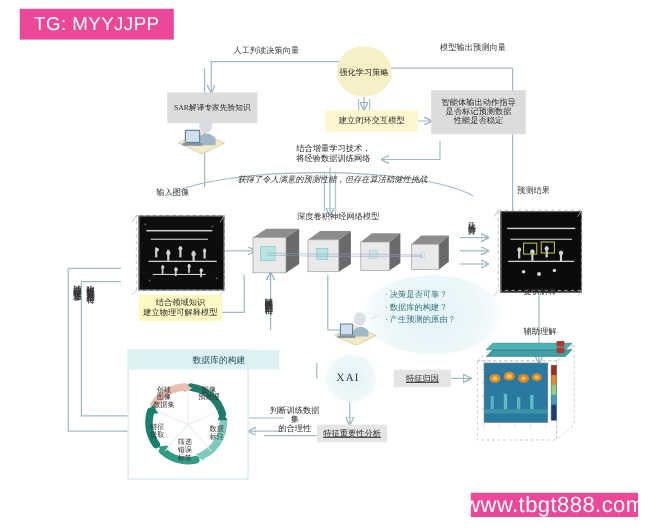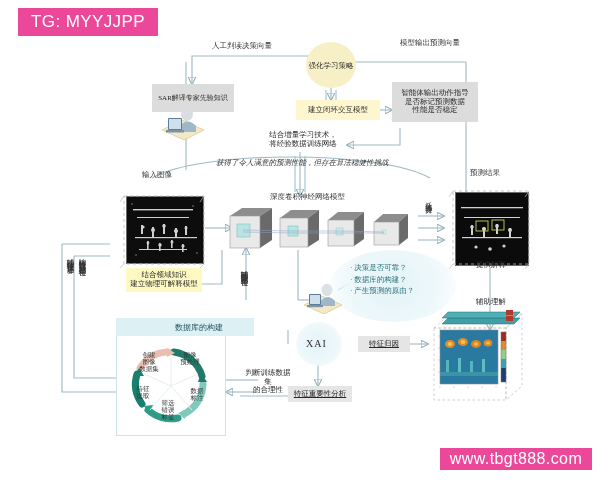--- a/index.html
+++ b/index.html
@@ -13,21 +13,21 @@
   #canvas{position:absolute;left:0;top:0;width:600px;height:480px;}
 
   
   .wm{
     position:absolute;background:#ec4899;color:#ffffff;
     font-family:"Liberation Sans","DejaVu Sans",sans-serif;
     display:flex;align-items:center;justify-content:center;
     letter-spacing:.4px;
   }
   .wm-tl{left:18px;top:8px;width:140px;height:28px;font-size:17px;}
-  .wm-br{right:8px;bottom:10px;width:152px;height:22px;font-size:16px;}
+  .wm-br{right:20px;bottom:10px;width:152px;height:22px;font-size:20px;}
 
   
   .box{
     position:absolute;display:flex;flex-direction:column;
     align-items:center;justify-content:center;
     text-align:center;line-height:1.15;
     font-size:7.5px;color:#2a2a2a;
     box-sizing:border-box;padding:2px 3px;
   }
   .box-grey{background:#dcdcdc;}

